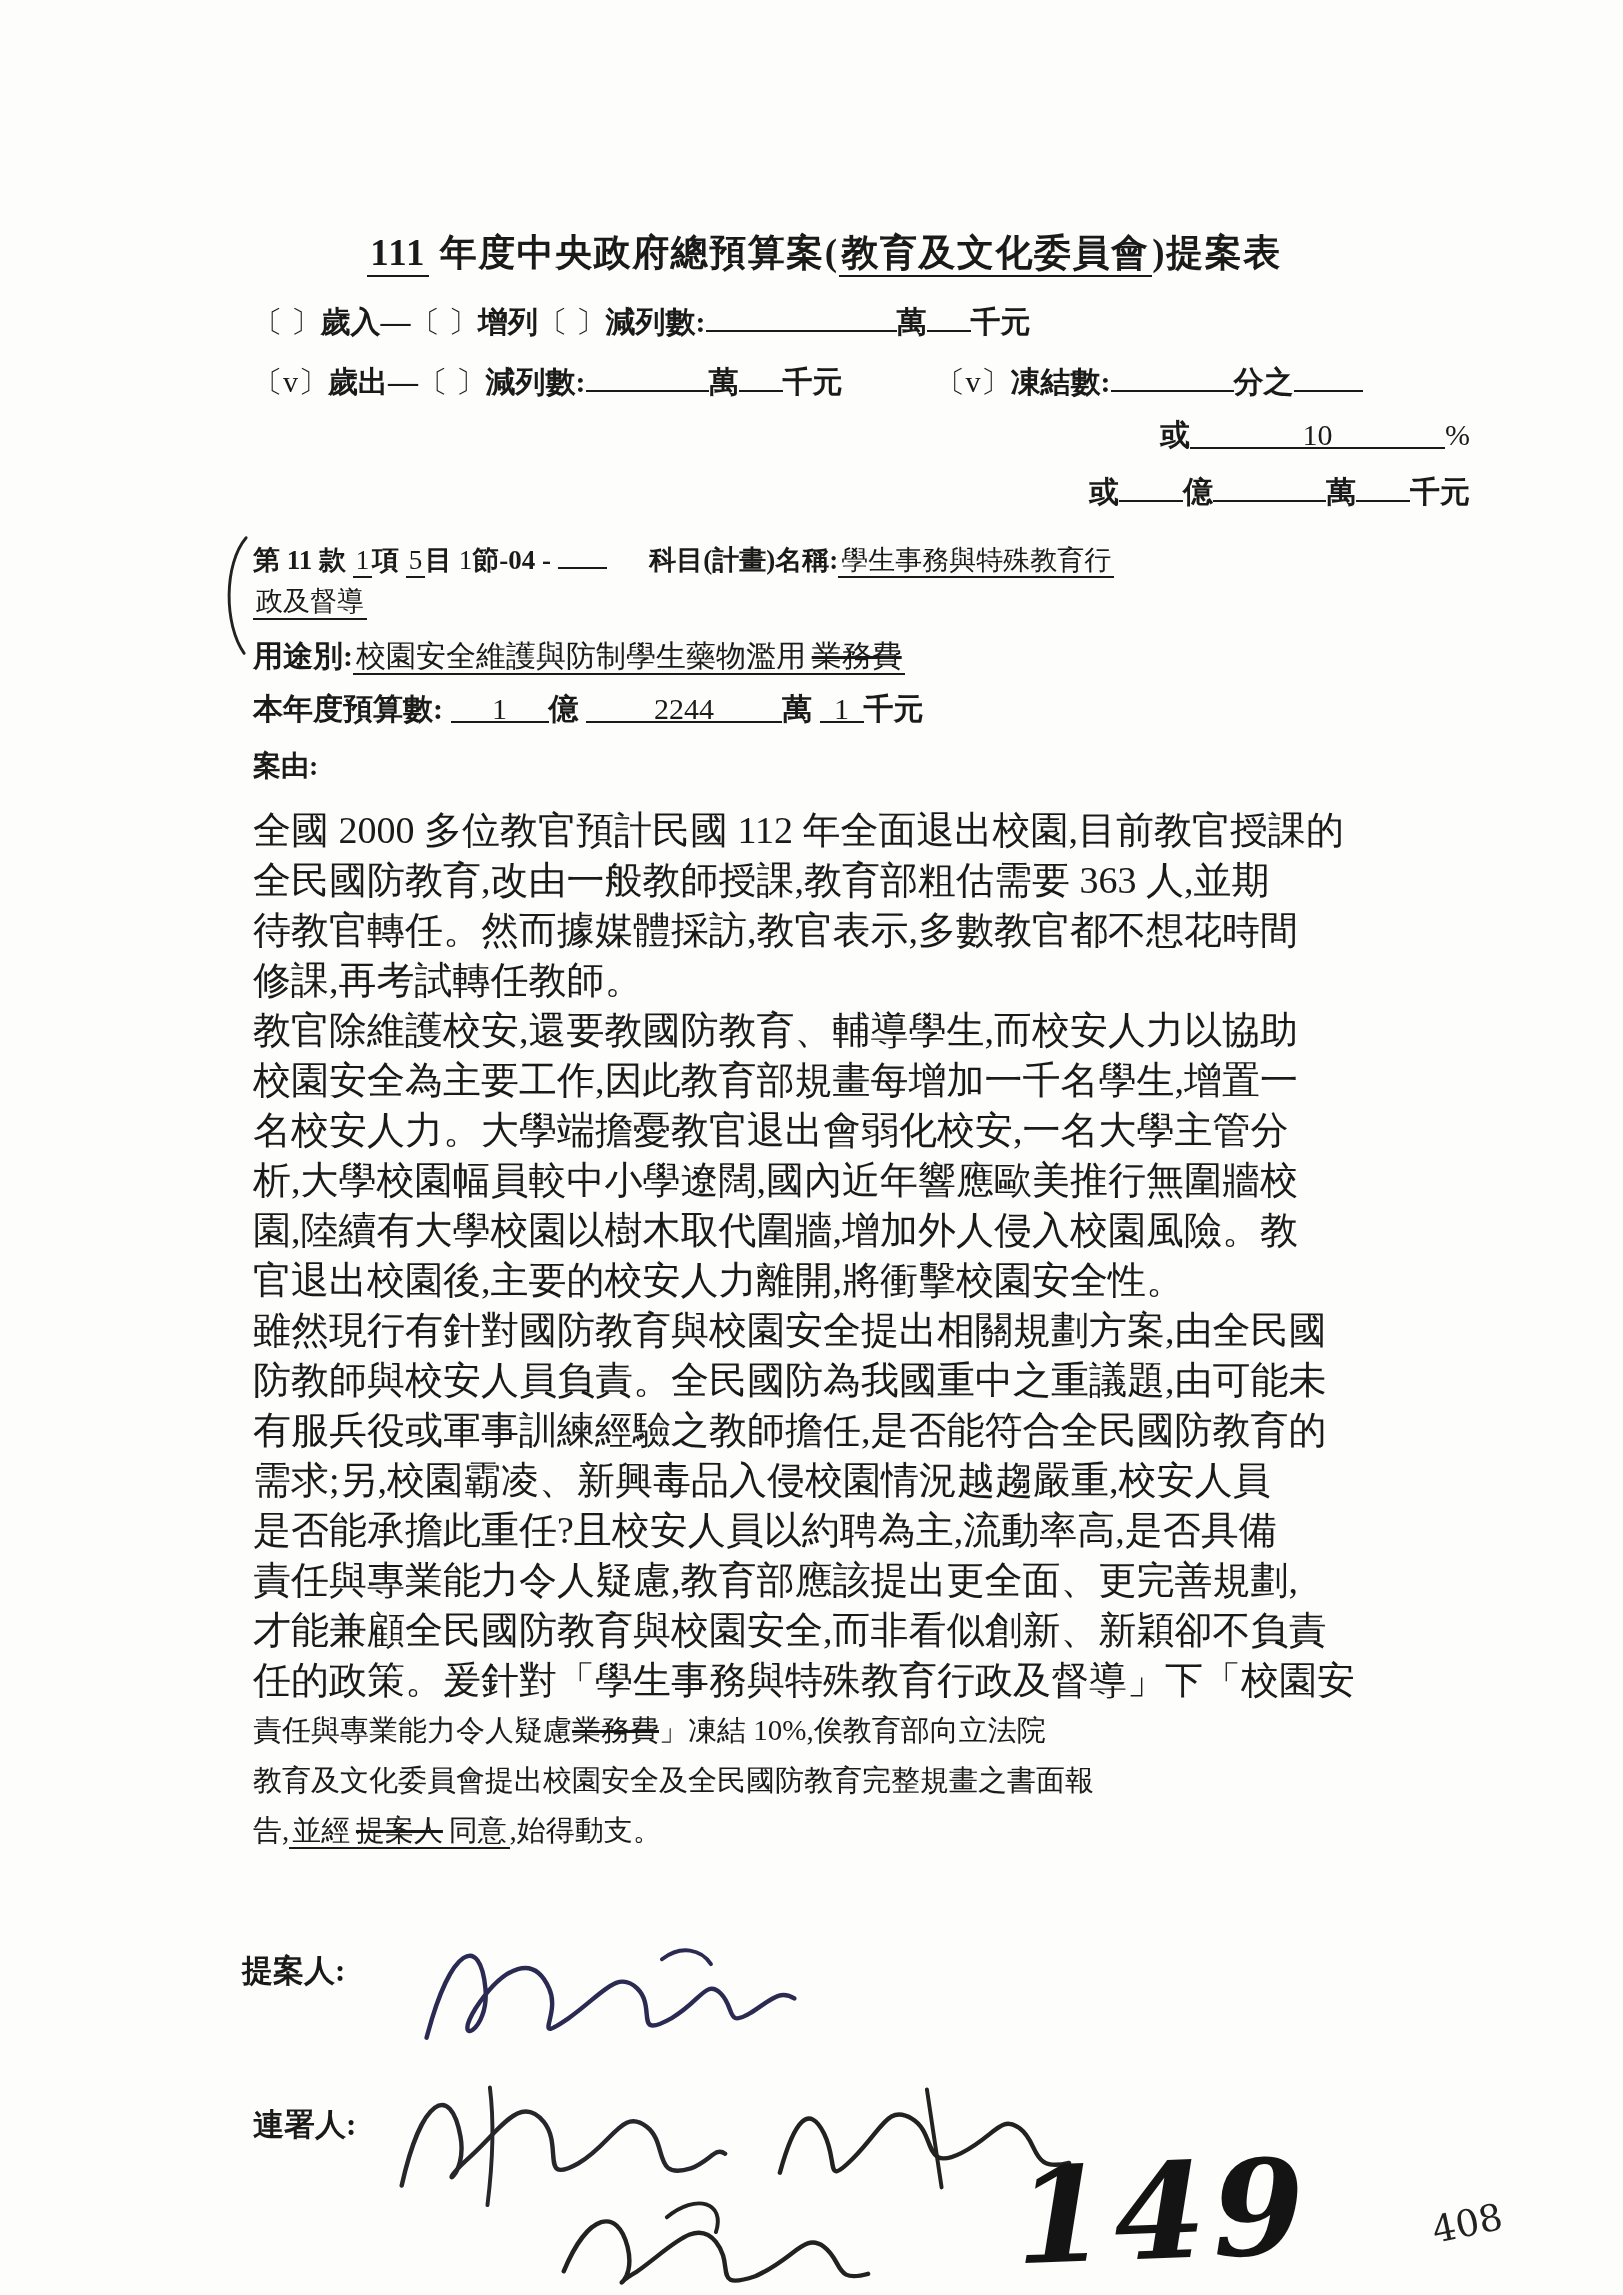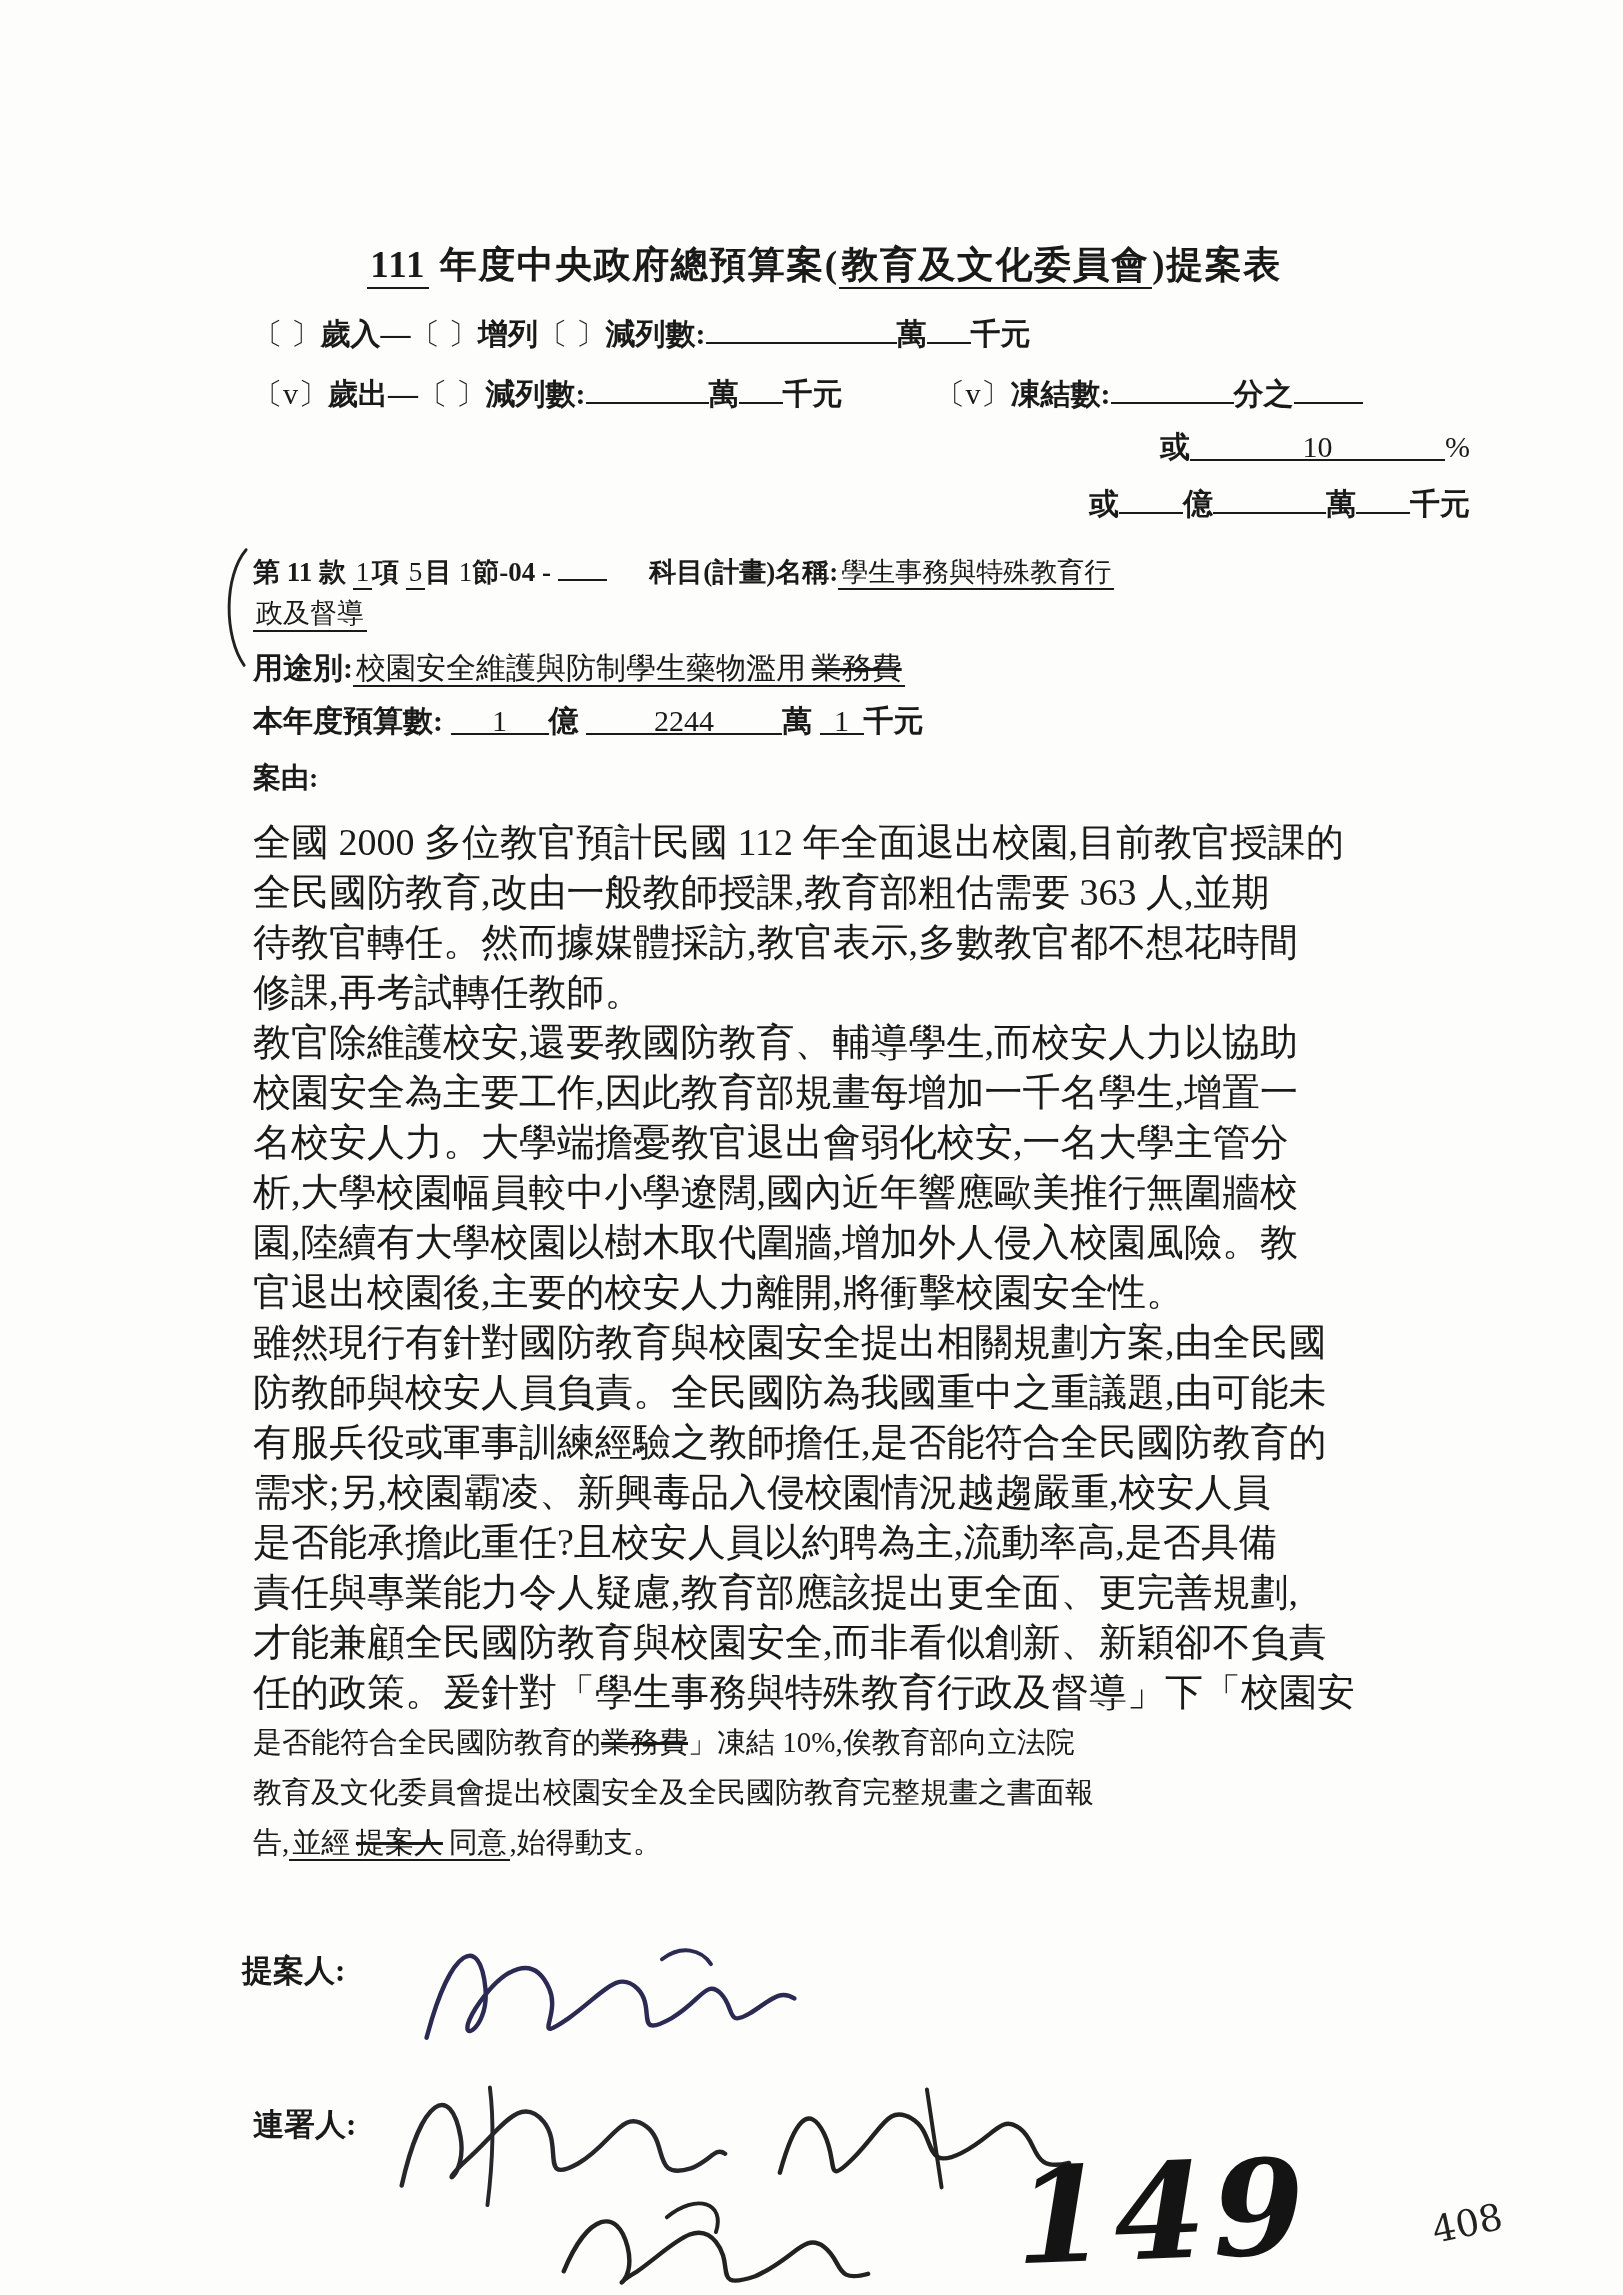--- a/index.html
+++ b/index.html
@@ -4,21 +4,21 @@
 <style>
   html,body{margin:0;padding:0;background:#e8e8e8;}
   .sheet{
     position:relative;
     width:1624px;height:2295px;
     background:#fdfdfc;
     overflow:hidden;
     font-family:"Liberation Serif","DejaVu Serif",serif;
     color:#1a1a1a;
   }
-  .content{position:absolute;left:253px;top:240px;width:1143px;}
+  .content{position:absolute;left:253px;top:228px;width:1143px;}
   .doc-title{font-size:37px;font-weight:700;text-align:center;letter-spacing:1.5px;white-space:nowrap;}
   .row{font-size:30px;line-height:1.2;white-space:nowrap;}
   .b{font-weight:700;}
   .ul{border-bottom:2px solid #1a1a1a;padding:0 2.9px 1.5px;}
   .blank{display:inline-block;border-bottom:2px solid #1a1a1a;height:30px;vertical-align:baseline;text-align:center;}
   .strike{text-decoration:line-through;text-decoration-thickness:2.5px;}
   .mt55{margin-top:27px;} .mt45{margin-top:22px;} .mt40{margin-top:19.6px;} .mt35{margin-top:17px;} .mt30{margin-top:14.7px;}
   .right-row{text-align:right;margin-right:-74px;}
   .item-block{position:relative;margin-top:27px;font-size:27px;line-height:1.55;}
   .section-bracket{position:absolute;left:-37px;top:-2.5px;}
@@ -102,21 +102,21 @@
 官退出校園後,主要的校安人力離開,將衝擊校園安全性。</div>
     <div class="para" style="margin-top:0;">雖然現行有針對國防教育與校園安全提出相關規劃方案,由全民國
 防教師與校安人員負責。全民國防為我國重中之重議題,由可能未
 有服兵役或軍事訓練經驗之教師擔任,是否能符合全民國防教育的
 需求;另,校園霸凌、新興毒品入侵校園情況越趨嚴重,校安人員
 是否能承擔此重任?且校安人員以約聘為主,流動率高,是否具備
 責任與專業能力令人疑慮,教育部應該提出更全面、更完善規劃,
 才能兼顧全民國防教育與校園安全,而非看似創新、新穎卻不負責
 任的政策。爰針對「學生事務與特殊教育行政及督導」下「校園安</div>
     <div class="para-line">
-      <span>是否能符合全民國防教育的</span><span class="strike">業務費</span><span>」凍結 10%,俟教育部向立法院</span>
+      <span>責任與專業能力令人疑慮</span><span class="strike">業務費</span><span>」凍結 10%,俟教育部向立法院</span>
     </div>
     <div class="para-line">教育及文化委員會提出校園安全及全民國防教育完整規畫之書面報</div>
     <div class="para-line">
       <span>告,</span><span class="ul">並經</span><span class="ul strike">提案人</span><span class="ul">同意</span><span>,始得動支。</span>
     </div>
 
   </div>
 
   <div class="sig-label" style="left:242px;top:1950px;">提案人:</div>
   <div class="sig-label" style="left:253px;top:2104px;">連署人:</div>

